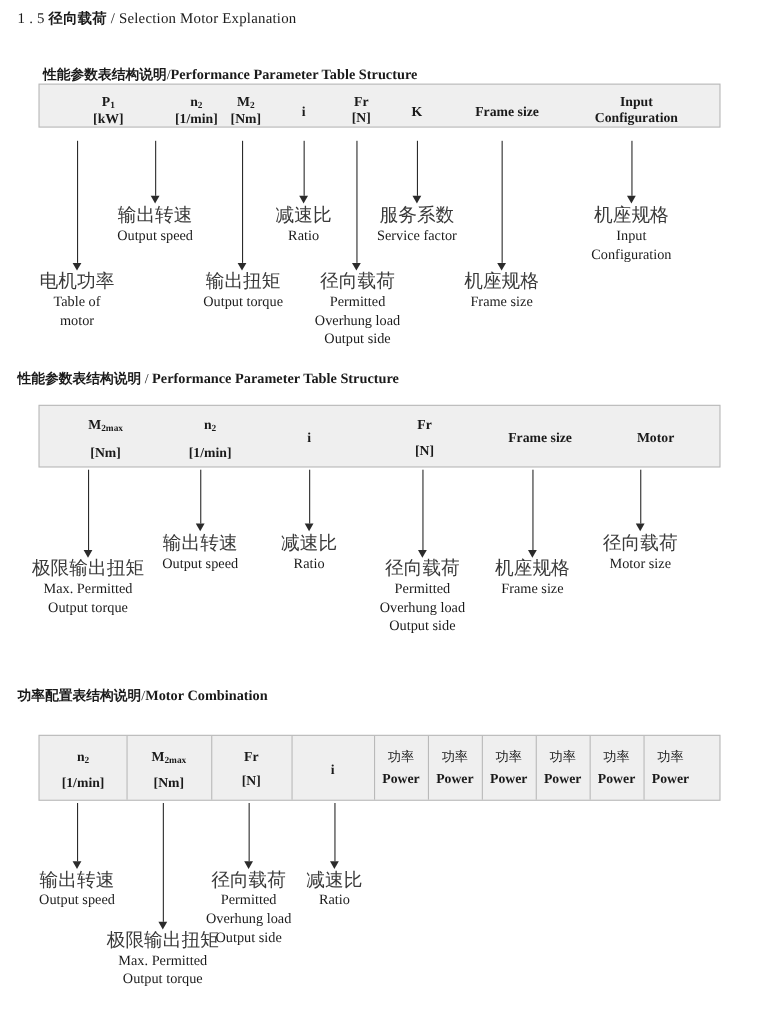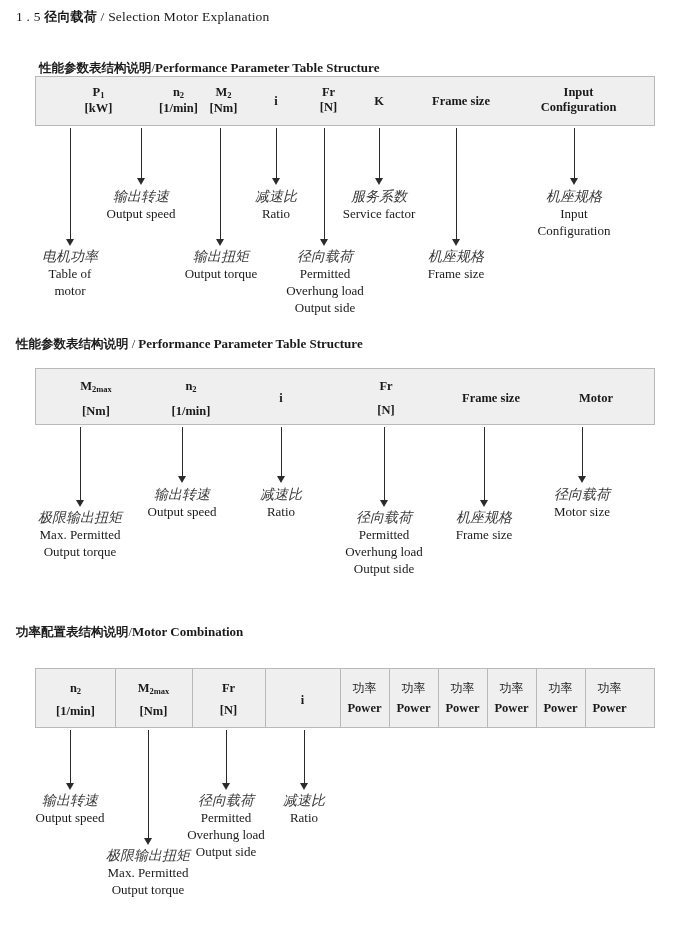--- a/index.html
+++ b/index.html
@@ -104,23 +104,22 @@
   .note {
     position: absolute;
     text-align: center;
     white-space: nowrap;
     line-height: 17px;
     transform: translateX(-50%);
   }
   .note .cn {
     display: block;
     font-family: "DejaVu Sans", sans-serif;
-    font-size: 14px;
+    font-size: 17px;
     color: #3a3a3a;
-    font-style: italic;
   }
   .note .en {
     display: block;
     font-family: "Liberation Serif", serif;
     font-size: 13px;
     color: #1a1a1a;
   }
 </style>
 </head>
 <body>
@@ -131,21 +130,21 @@
     <span class="num">1 . 5</span>
     <span class="cn">径向载荷</span>
     <span class="en">/</span>
     <span class="en">Selection Motor Explanation</span>
   </div>
 
   <div class="sub-title" style="left:16px; top:60px;margin-left:23px;">
     <span class="cn">性能参数表结构说明</span><span class="slash">/</span><span class="en">Performance Parameter Table Structure</span>
   </div>
 
-  <div class="tbl" style="left:35px; top:76px; width:620px; height:50px;">
+  <div class="tbl" style="left:35px; top:76px; width:620px; height:40px;">
     <div class="cell" style="left:20px; top:8px; width:85px;">
       <span>P<sub>1</sub></span>
       <span class="l2">[kW]</span>
     </div>
     <div class="cell" style="left:100px; top:8px; width:85px;">
       <span>n<sub>2</sub></span>
       <span class="l2">[1/min]</span>
     </div>
     <div class="cell" style="left:145px; top:8px; width:85px;">
       <span>M<sub>2</sub></span>

